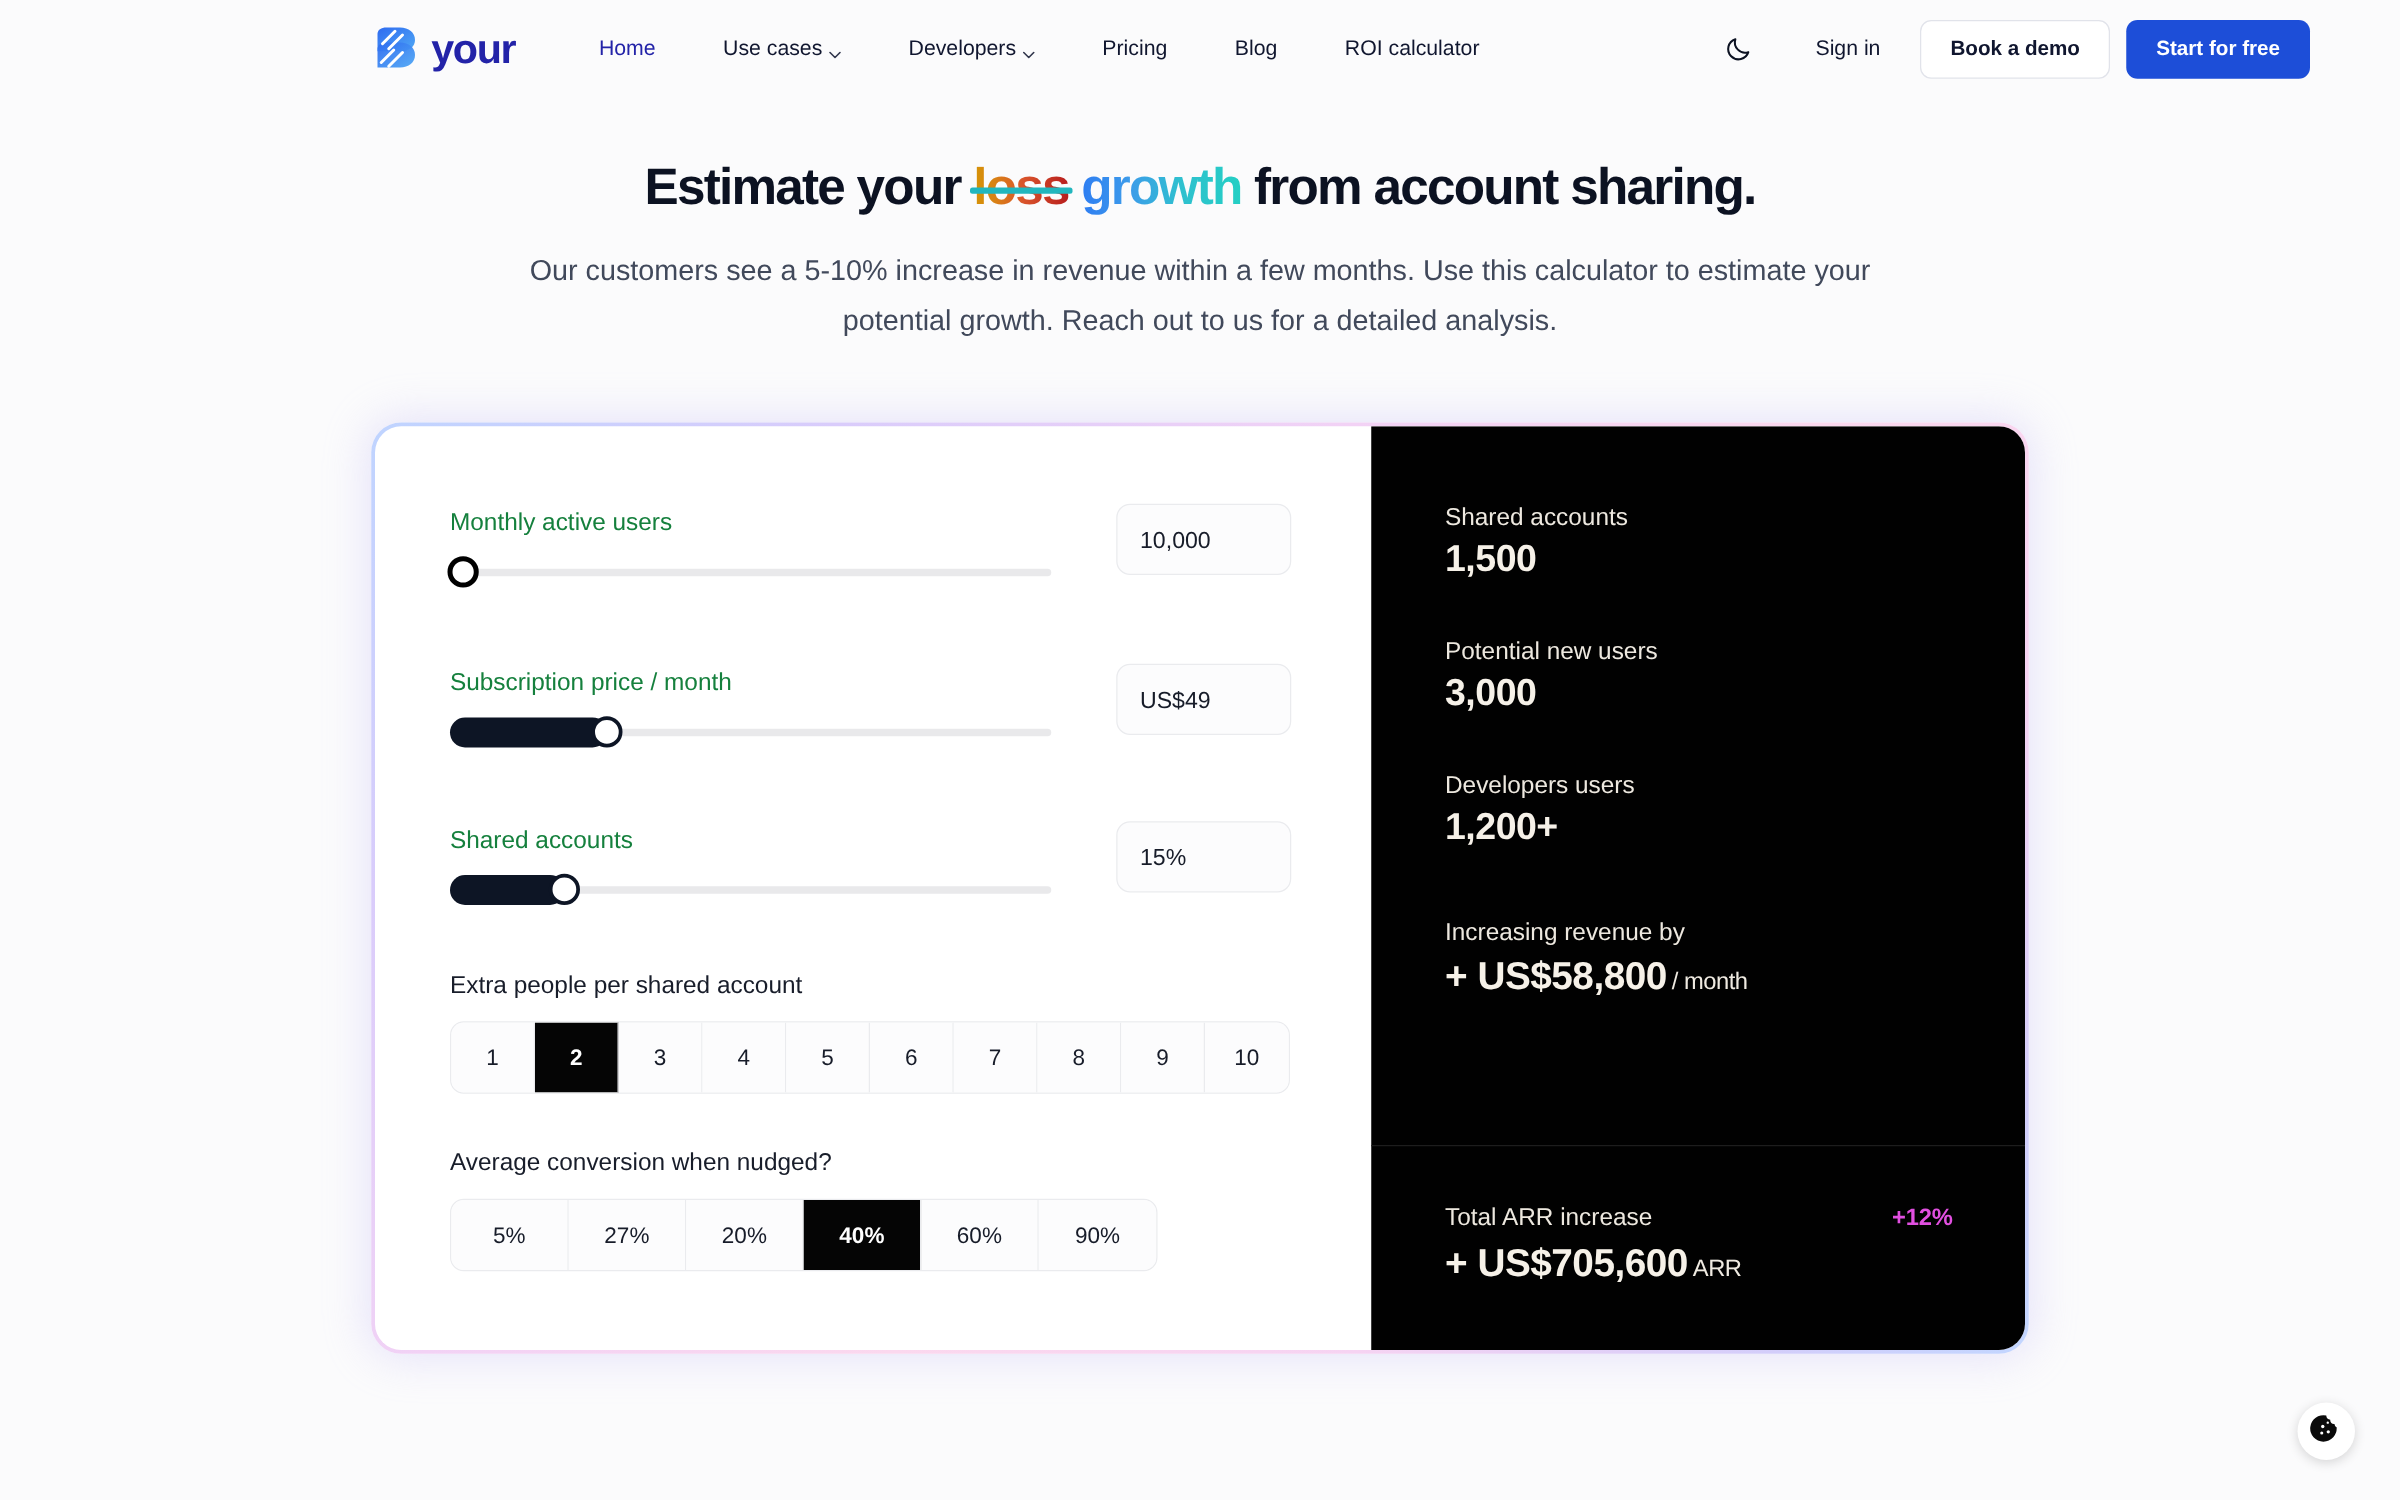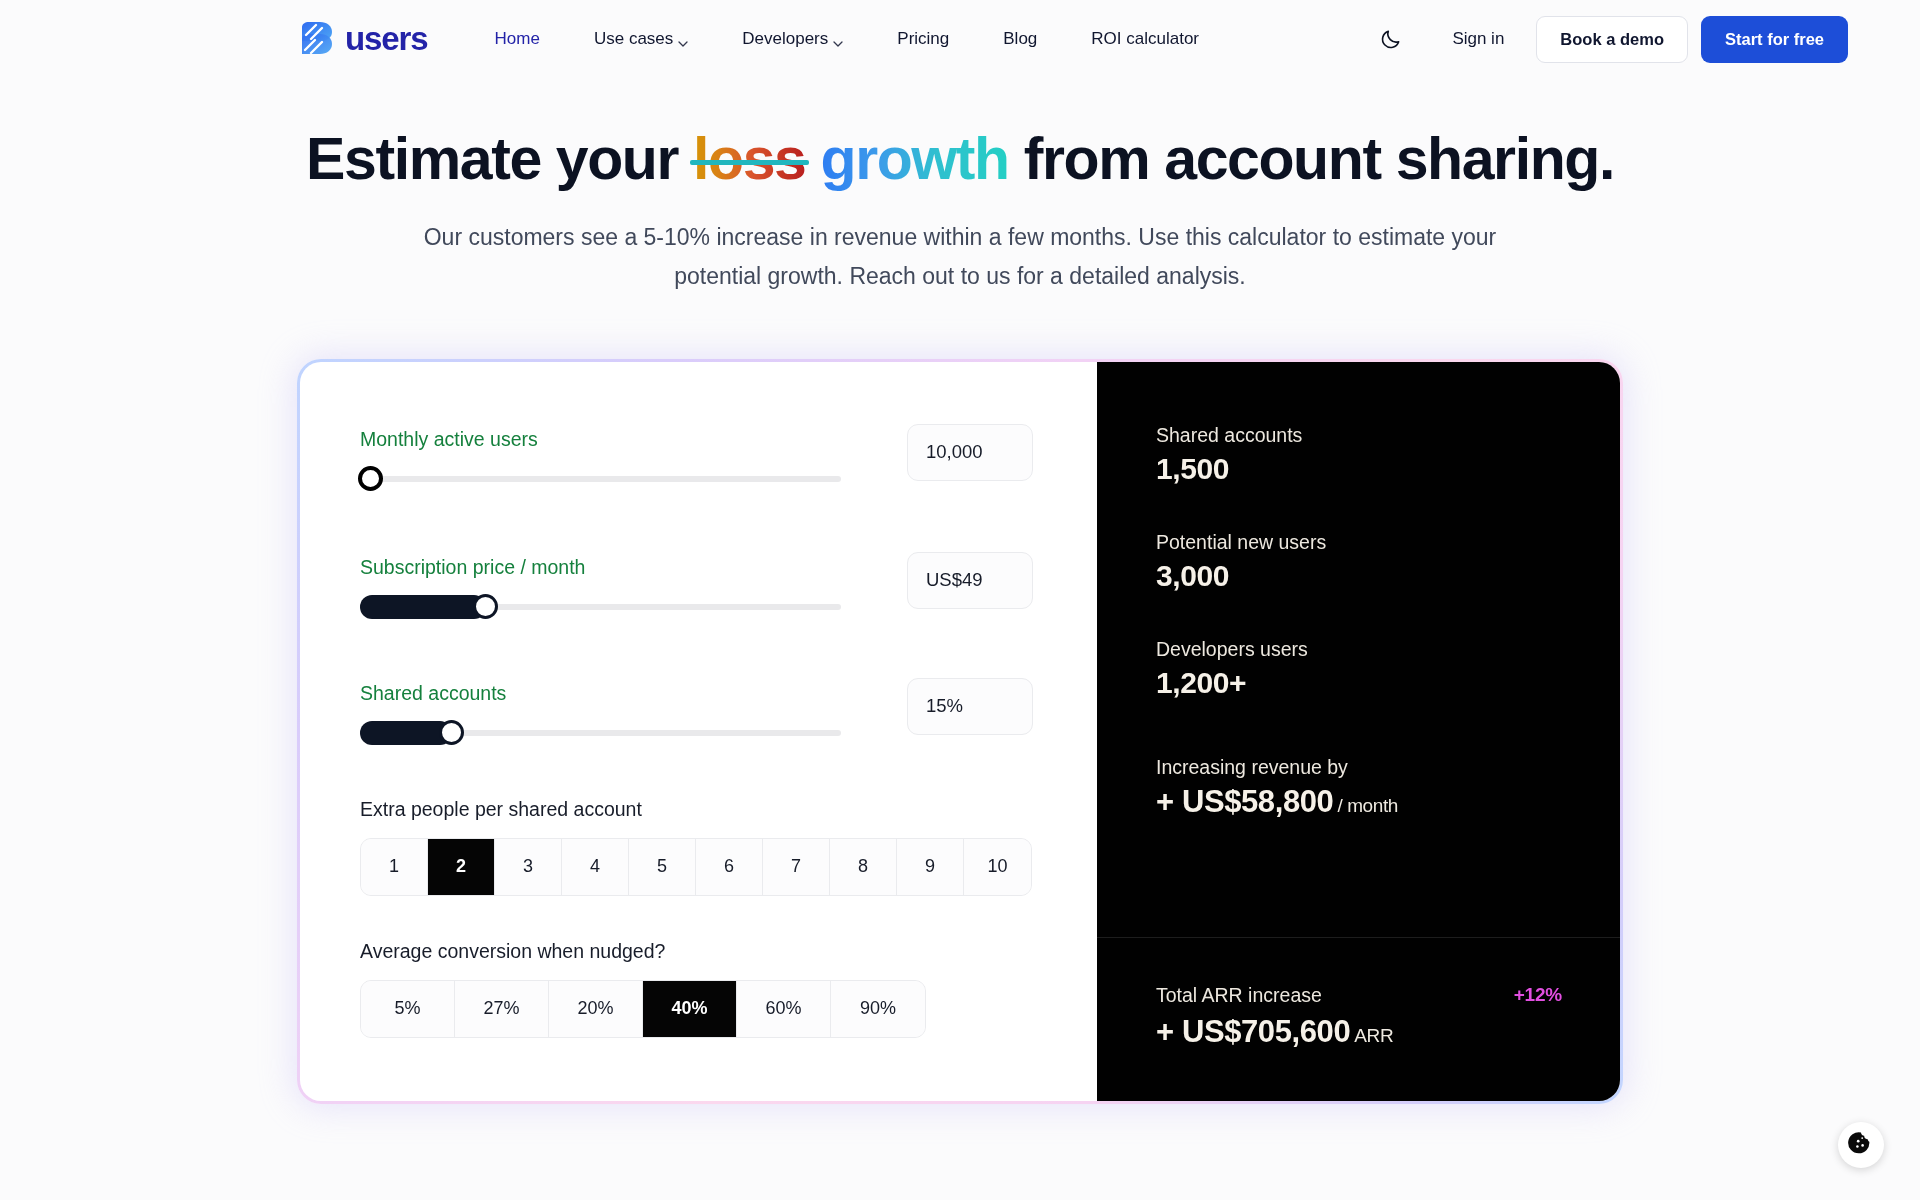--- a/index.html
+++ b/index.html
@@ -48,21 +48,21 @@
   }
   .btn-primary{
     font-size:16.5px;font-weight:600;color:#fff;background:#1d4ed8;
     border:none;border-radius:9px;
     padding:14px 24px;cursor:pointer;white-space:nowrap;margin-left:13px;
   }
 
   
   .hero{ text-align:center; padding-top:48px; }
   .headline{
-    font-size:59px; font-weight:800; letter-spacing:-1.4px;
+    font-size:41px; font-weight:800; letter-spacing:-1.4px;
     color:#0C1222; line-height:1.15;
   }
   .w-loss{
     position:relative;
     background:linear-gradient(90deg,#D59407 0%,#D98215 22%,#D9542B 52%,#B81E1E 100%);
     -webkit-background-clip:text; background-clip:text; color:transparent;
   }
   .w-loss::after{
     content:""; position:absolute; left:-3px; right:-3px; top:52%;
     height:5px; background:#21B6BE; border-radius:2px;
@@ -114,21 +114,21 @@
     position:absolute; left:0; top:-5px; height:24px;
     background:#0D1525; border-radius:12px;
   }
   .slider-thumb{
     position:absolute; top:-6px; width:25px; height:25px; border-radius:50%;
     background:#fff; border:3px solid #0D1525; cursor:pointer;
   }
   .slider-thumb.hollow{ background:#fff; border:4px solid #000; top:-6px; }
 
   .value-box{
-    width:126px; height:57px; flex:none;
+    width:140px; height:57px; flex:none;
     border:1px solid #EAEBEE; border-radius:11px; background:#FCFCFD;
     display:flex; align-items:center; padding-left:18px;
     font-size:18.5px; color:#171C29;
   }
 
   .spacer-a{ height:66px; }
   .spacer-b{ height:64px; }
   .spacer-c{ height:58px; }
 
   
@@ -193,21 +193,21 @@
         <path d="M6 8 C6 5 9 3 13 3 L24 3 C31 3 36 7 36 13 C36 18 32 21 27 22 L6 22 Z" fill="url(#lg)"></path>
         <path d="M6 20 C6 17 9 15 13 15 L24 15 C31 15 36 19 36 25 C36 31 31 35 24 35 L6 35 Z" fill="url(#lg)" opacity=".95"></path>
         <g stroke="#fff" stroke-width="2.4" stroke-linecap="round">
           <line x1="10" y1="16" x2="20" y2="6"></line>
           <line x1="15" y1="20" x2="26" y2="9"></line>
           <line x1="9" y1="31" x2="19" y2="21"></line>
           <line x1="15" y1="34" x2="26" y2="23"></line>
         </g>
       </svg>
     </span>
-    <span class="brand-text">users</span>
+    <span class="brand-text">your</span>
   </div>
 
   <nav class="nav-links">
     <div class="nav-link active">
       <span>Home</span>
     </div>
     <div class="nav-link">
       <span>Use cases</span>
       <span class="caret">
         <svg width="10" height="10" viewBox="0 0 10 10">

